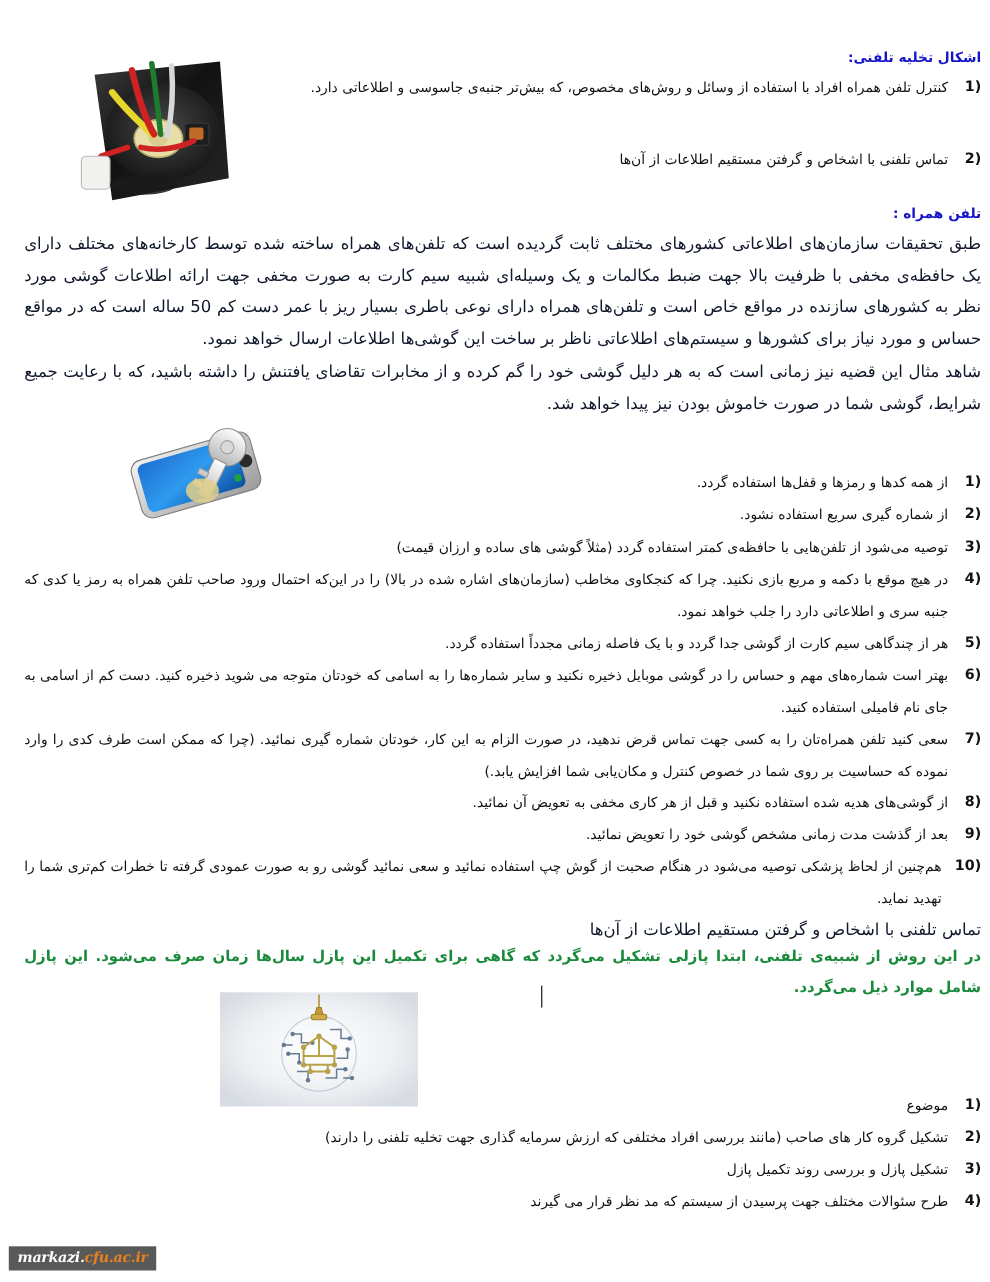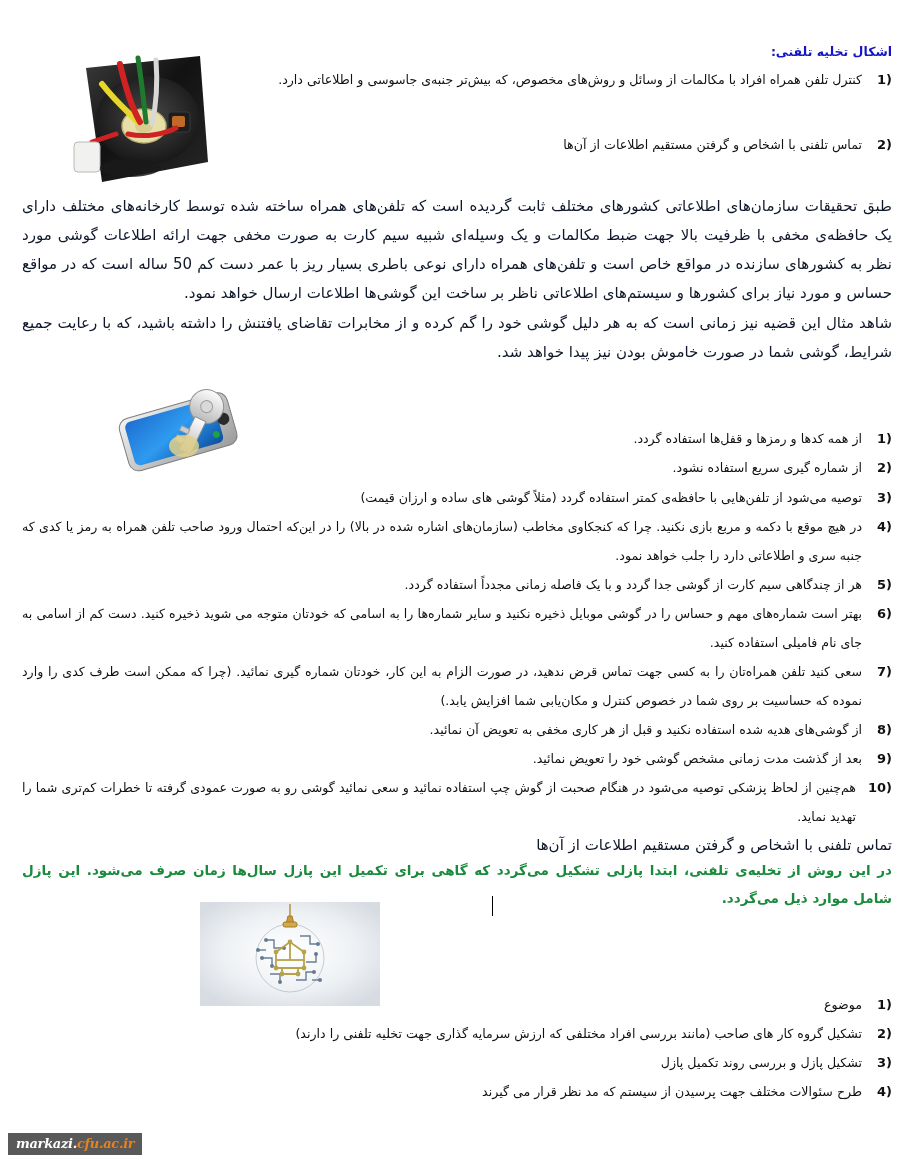--- a/index.html
+++ b/index.html
@@ -156,30 +156,31 @@
       <rect x="2" y="100" width="26" height="30" rx="4" fill="#f1f1ef" stroke="#b9b9b5"></rect>
       <ellipse cx="58" cy="126" rx="30" ry="9" fill="#1a1a1a" opacity="0.85"></ellipse>
     </svg>
   </div>
 
   <div class="abs rtl" style="left:230px; top:44px; width:662px;">
     <div class="heading heading-blue">اشکال تخلیه تلفنی:</div>
     <ol class="numlist" style="margin-top:6px;">
       <li>
         <span class="num">1)</span>
-        <span>کنترل تلفن همراه افراد با مکالمات از وسائل و روش‌های مخصوص، که بیش‌تر جنبه‌ی جاسوسی و اطلاعاتی دارد.</span>
+        <span>کنترل تلفن همراه افراد با استفاده از وسائل و روش‌های مخصوص، که بیش‌تر جنبه‌ی جاسوسی و اطلاعاتی دارد.</span>
       </li>
       <li style="margin-top:36px; text-align:right; text-align-last:right;">
         <span class="num">2)</span>
         <span>تماس تلفنی با اشخاص و گرفتن مستقیم اطلاعات از آن‌ها</span>
       </li>
     </ol>
   </div>
 
   <div class="abs rtl" style="left:22px; top:186px; width:870px;">
+    <div class="heading heading-blue" style="padding-left:6px;">تلفن همراه :</div>
     <div class="body-text justified" style="margin-top:6px;">طبق تحقیقات سازمان‌های اطلاعاتی کشورهای مختلف ثابت گردیده است که تلفن‌های همراه ساخته شده توسط کارخانه‌های مختلف دارای یک حافظه‌ی مخفی با ظرفیت بالا جهت ضبط مکالمات و یک وسیله‌ای شبیه سیم کارت به صورت مخفی جهت ارائه اطلاعات گوشی مورد نظر به کشورهای سازنده در مواقع خاص است و تلفن‌های همراه دارای نوعی باطری بسیار ریز با عمر دست کم 50 ساله است که در مواقع حساس و مورد نیاز برای کشورها و سیستم‌های اطلاعاتی ناظر بر ساخت این گوشی‌ها اطلاعات ارسال خواهد نمود.</div>
     <div class="body-text justified" style="margin-top:1px;">شاهد مثال این قضیه نیز زمانی است که به هر دلیل گوشی خود را گم کرده و از مخابرات تقاضای یافتنش را داشته باشید، که با رعایت جمیع شرایط، گوشی شما در صورت خاموش بودن نیز پیدا خواهد شد.</div>
   </div>
 
   <div class="fig fig-phone">
     <svg width="140" height="118" viewBox="0 0 140 118" aria-hidden="true">
       <defs>
         <linearGradient id="scrG" x1="0" y1="0" x2="1" y2="1">
           <stop offset="0%" stop-color="#1f6fd0"></stop>
           <stop offset="50%" stop-color="#2e9bf0"></stop>
@@ -259,21 +260,21 @@
       </li>
       <li style="padding-right:36px;">
         <span class="num">10)</span>
         <span>هم‌چنین از لحاظ پزشکی توصیه می‌شود در هنگام صحبت از گوش چپ استفاده نمائید و سعی نمائید گوشی رو به صورت عمودی گرفته تا خطرات کم‌تری شما را تهدید نماید.</span>
       </li>
     </ol>
     <div class="body-text" style="text-align:right;">تماس تلفنی با اشخاص و گرفتن مستقیم اطلاعات از آن‌ها</div>
   </div>
 
   <div class="abs rtl" style="left:22px; top:856px; width:870px;">
-    <div class="heading heading-green justified" style="line-height:28px;">در این روش از تخلیه‌ی تلفنی، ابتدا پازلی تشکیل می‌گردد که گاهی برای تکمیل این پازل سال‌ها زمان صرف می‌شود. این پازل شامل موارد ذیل می‌گردد.</div>
+    <div class="heading heading-green justified" style="line-height:28px;">در این روش از شبیه‌ی تلفنی، ابتدا پازلی تشکیل می‌گردد که گاهی برای تکمیل این پازل سال‌ها زمان صرف می‌شود. این پازل شامل موارد ذیل می‌گردد.</div>
   </div>
   <span class="caret abs" style="left:490px; top:896px;"></span>
 
   <div class="fig fig-ornament">
     <svg width="180" height="104" viewBox="0 0 180 104" aria-hidden="true">
       <defs>
         <radialGradient id="bgG" cx="50%" cy="48%" r="62%">
           <stop offset="0%" stop-color="#ffffff"></stop>
           <stop offset="60%" stop-color="#eef1f4"></stop>
           <stop offset="100%" stop-color="#d7dce2"></stop>

